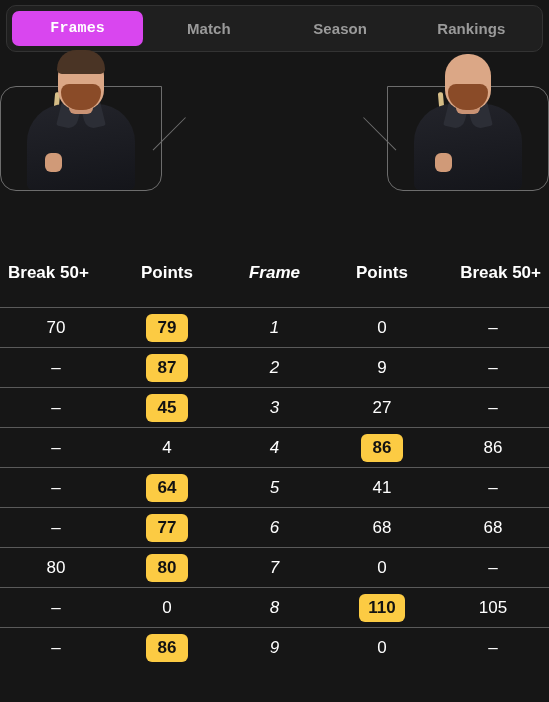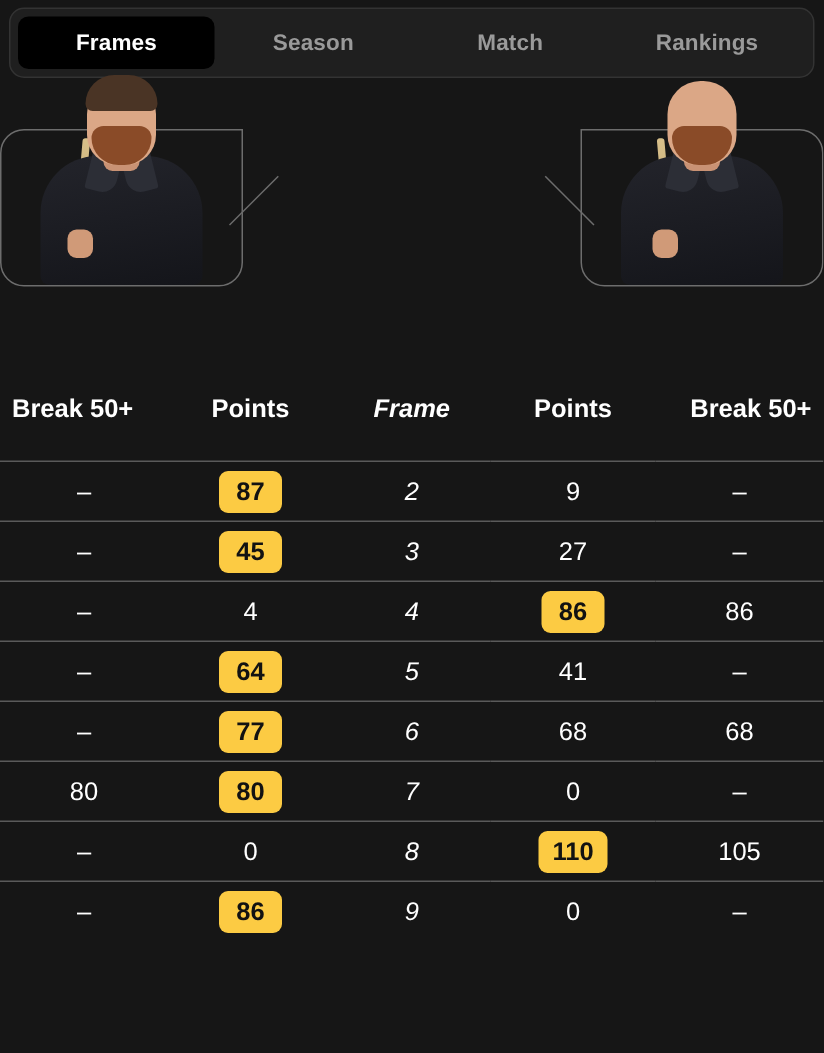--- a/index.html
+++ b/index.html
@@ -37,22 +37,23 @@
     font-weight: bold;
     color: #9a9a9a;
     line-height: 35px;
     height: 35px;
     border-radius: 7px;
     cursor: pointer;
     letter-spacing: .1px;
     user-select: none;
   }
   .tab.active {
-    background: #000000;
+    background: #d946ef;
     color: #ffffff;
+    font-family: Liberation Mono, monospace;
   }
 
   
   .players {
     position: relative;
     height: 205px;
   }
   .player {
     position: absolute;
     top: 28px;
@@ -224,22 +225,22 @@
     border-radius: 6px;
     line-height: 20px;
   }
 </style>
 </head>
 <body>
 
 <div class="tabbar-wrap">
   <div class="tabbar" id="tabbar">
       <div class="tab active">Frames</div>
+      <div class="tab">Match</div>
       <div class="tab">Season</div>
-      <div class="tab">Match</div>
       <div class="tab">Rankings</div>
     </div>
 </div>
 
 <div class="players">
   <div class="player left">
     <div class="photo-frame">
       <div class="portrait cue-right">
         <div class="cue"></div>
         <div class="body"></div>
@@ -276,20 +277,27 @@
     <tr id="header-row">
         <th class="col-b1">Break 50+</th>
         <th class="col-p1">Points</th>
         <th class="col-fr">Frame</th>
         <th class="col-p2">Points</th>
         <th class="col-b2">Break 50+</th>
       </tr>
   </thead>
   <tbody id="table-body">
       <tr>
+        <td class="col-b1">70</td>
+        <td class="col-p1"><span class="badge">79</span></td>
+        <td class="col-fr">1</td>
+        <td class="col-p2">0</td>
+        <td class="col-b2">–</td>
+      </tr>
+      <tr>
         <td class="col-b1">–</td>
         <td class="col-p1"><span class="badge">87</span></td>
         <td class="col-fr">2</td>
         <td class="col-p2">9</td>
         <td class="col-b2">–</td>
       </tr>
       <tr>
         <td class="col-b1">–</td>
         <td class="col-p1"><span class="badge">45</span></td>
         <td class="col-fr">3</td>

